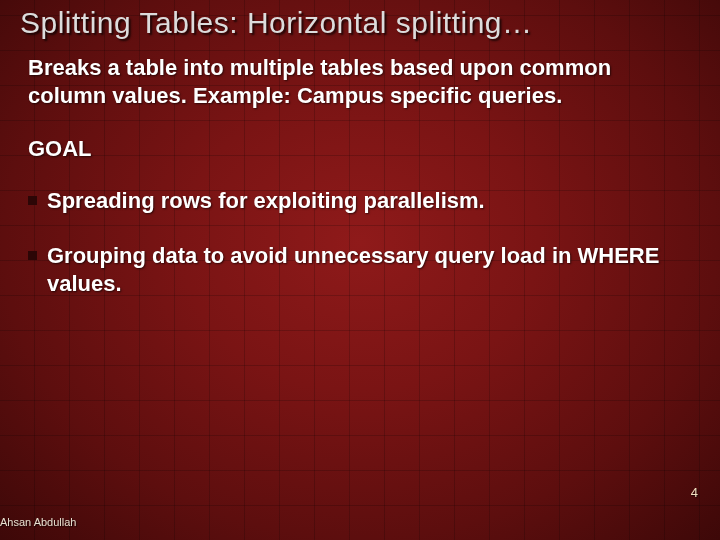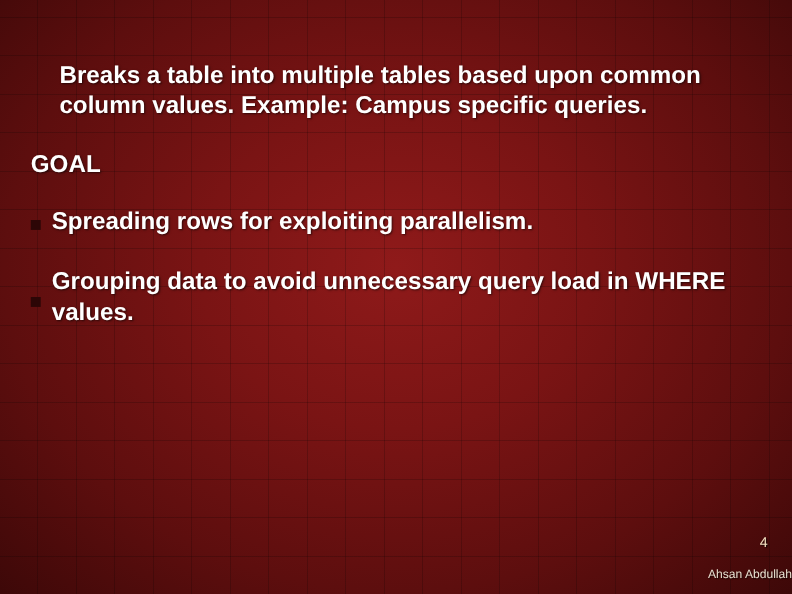--- a/index.html
+++ b/index.html
@@ -50,28 +50,27 @@
     left: 28px;
     right: 28px;
     font-size: 22px;
     font-weight: bold;
     color: #ffffff;
     text-shadow: 1px 1px 2px rgba(0,0,0,0.6);
     line-height: 1.25;
   }
   .para {
     margin-bottom: 26px;
-    margin-left: 26px;
   }
   .goal {
     margin-bottom: 24px;
   }
   .bullet {
     display: flex;
-    align-items: center;
+    align-items: flex-start;
     margin-bottom: 28px;
   }
   .bullet .sq {
     flex: 0 0 auto;
     width: 9px;
     height: 9px;
     background: #2c0606;
     margin-top: 9px;
     margin-right: 10px;
   }
@@ -84,31 +83,32 @@
     bottom: 40px;
     font-size: 13px;
     color: #f0e0c0;
     text-shadow: 1px 1px 1px rgba(0,0,0,0.6);
   }
   .author {
     position: absolute;
     left: 0;
     right: 0;
     bottom: 12px;
-    text-align: right;
+    text-align: left;
     font-size: 11px;
     color: #e8e0d0;
     text-shadow: 1px 1px 1px rgba(0,0,0,0.6);
   }
 </style>
 </head>
 <body>
 
 <div class="slide">
 
+  <div class="title">Splitting Tables: Horizontal splitting…</div>
 
   <div class="body">
 
     <div class="para">Breaks a table into multiple tables based upon common column values. Example: Campus specific queries.</div>
 
     <div class="goal">GOAL</div>
 
     <div class="bullet">
       <span class="sq"></span>
       <span class="txt">Spreading rows for exploiting parallelism.</span>

